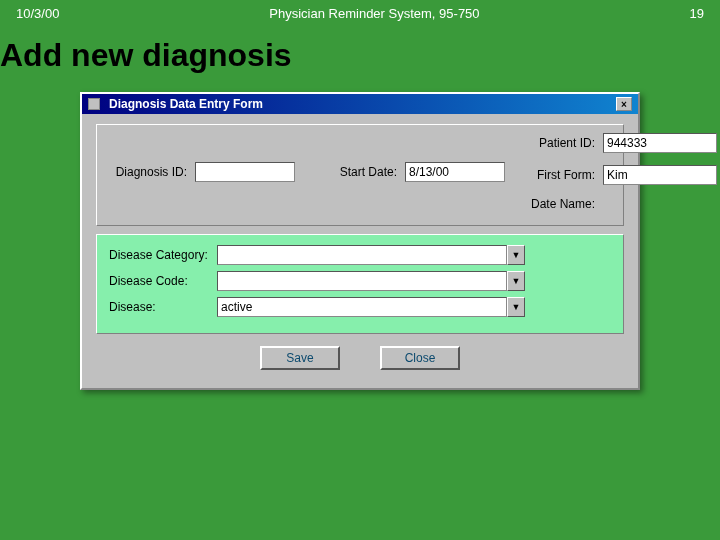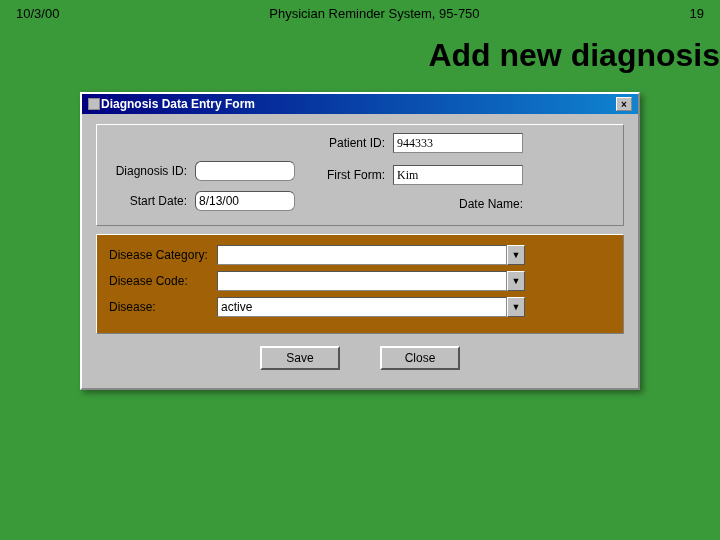--- a/index.html
+++ b/index.html
@@ -10,24 +10,24 @@
       font-family: Arial, sans-serif;
       position: relative;
       overflow: hidden;
     }
     .header-bar {
       display: flex;
       justify-content: space-between;
       align-items: center;
       padding: 6px 16px;
       font-size: 13px;
-      color: #000000;
+      color: #ffffff;
     }
     .page-title {
-      text-align: right;
+      text-align: left;
       font-size: 32px;
       font-weight: bold;
       color: #000;
       margin-top: 10px;
       margin-bottom: 18px;
     }
     .dialog {
       background-color: #c0c0c0;
       border: 2px solid #888;
       border-top: 2px solid #fff;
@@ -42,21 +42,21 @@
       font-size: 12px;
       font-weight: bold;
       padding: 3px 6px;
       display: flex;
       justify-content: space-between;
       align-items: center;
     }
     .dialog-titlebar-left {
       display: flex;
       align-items: center;
-      gap: 1px;
+      gap: 9px;
     }
     .title-icon {
       width: 12px;
       height: 12px;
       background: #c0c0c0;
       border: 1px solid #888;
       display: inline-block;
     }
     .close-btn {
       width: 16px;
@@ -91,39 +91,38 @@
     .input-field {
       background: white;
       border: 1px solid #888;
       border-top: 1px solid #555;
       border-left: 1px solid #555;
       height: 20px;
       padding: 1px 3px;
       font-size: 12px;
       color: #000;
     }
-    .input-field.w-medium { width: 100px; border-radius: 6px; }
-    .input-field.w-large { width: 130px; font-family: Liberation Serif, serif; }
+    .input-field.w-medium { width: 100px; }
+    .input-field.w-large { width: 114px; }
     .top-row {
       display: flex;
       gap: 20px;
     }
     .left-col {
       display: flex;
-      flex-direction: column;
-      gap: 4px;
+      flex-direction: row;
+      gap: 22px;
       justify-content: flex-end;
     }
     .right-col {
       display: flex;
       flex-direction: column;
       gap: 6px;
     }
     .right-col .row {
-      justify-content: flex-end;
     }
     .right-col .label {
       min-width: 70px;
     }
     .select-wrapper {
       display: flex;
       align-items: center;
     }
     .select-input {
       background: white;
@@ -146,21 +145,21 @@
       display: flex;
       align-items: center;
       justify-content: center;
       font-size: 9px;
       cursor: pointer;
     }
     .lower-section {
       border: 1px solid #808080;
       border-top: 1px solid #ffffff;
       border-left: 1px solid #ffffff;
-      background: #a16207;
+      background: #86efac;
       padding: 10px 12px;
       margin-bottom: 8px;
     }
     .lower-row {
       display: flex;
       align-items: center;
       margin-bottom: 6px;
       gap: 8px;
     }
     .lower-label {
@@ -175,21 +174,21 @@
       padding: 4px 0 8px;
     }
     .win-button {
       width: 80px;
       height: 24px;
       background: #c0c0c0;
       border: 2px solid #fff;
       border-right: 2px solid #555;
       border-bottom: 2px solid #555;
       font-size: 12px;
-      color: #000000;
+      color: #0c4a6e;
       cursor: pointer;
       display: flex;
       align-items: center;
       justify-content: center;
     }
     .top-section {
       border: 1px solid #808080;
       border-top: 1px solid #ffffff;
       border-left: 1px solid #ffffff;
       background: #c0c0c0;

